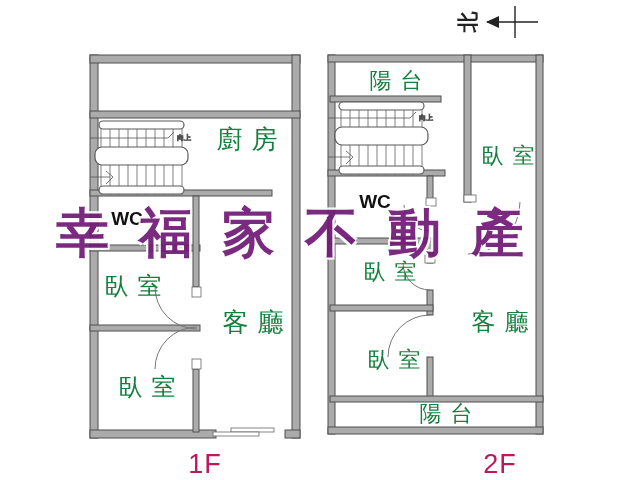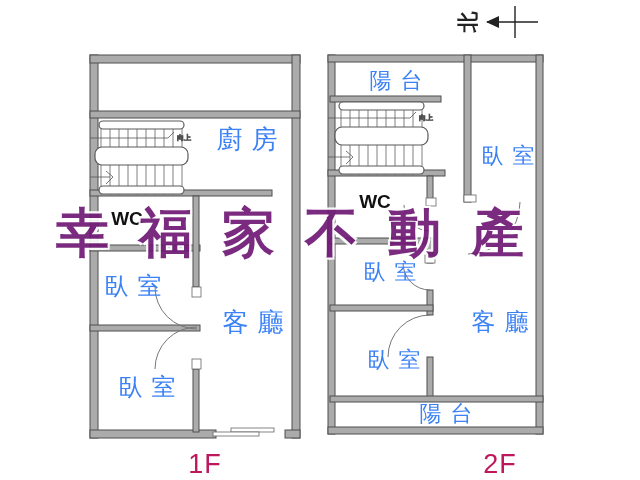--- a/index.html
+++ b/index.html
@@ -3,21 +3,21 @@
 <meta charset="utf-8">
 <style>
   html,body{margin:0;padding:0;background:#fff;}
   #stage{
     position:relative;width:640px;height:480px;background:#ffffff;overflow:hidden;
     font-family:"Liberation Serif", serif;
   }
   #plan-svg{position:absolute;left:0;top:0;}
   .room-label{
     position:absolute;transform:translate(-50%,-50%);
-    color:#3b82f6;white-space:nowrap;
+    color:#15803d;white-space:nowrap;
     font-family:"Liberation Serif", serif;
     letter-spacing:9px;padding-left:9px;
   }
   .lbl-24{font-size:24px;}
   .lbl-26{font-size:26px;}
   .lbl-22{font-size:22px;}
   .wc-label{
     position:absolute;transform:translate(-50%,-50%);
     font-family:"Liberation Sans", sans-serif;font-weight:bold;font-size:19px;
     color:#111;letter-spacing:0;padding-left:0;

